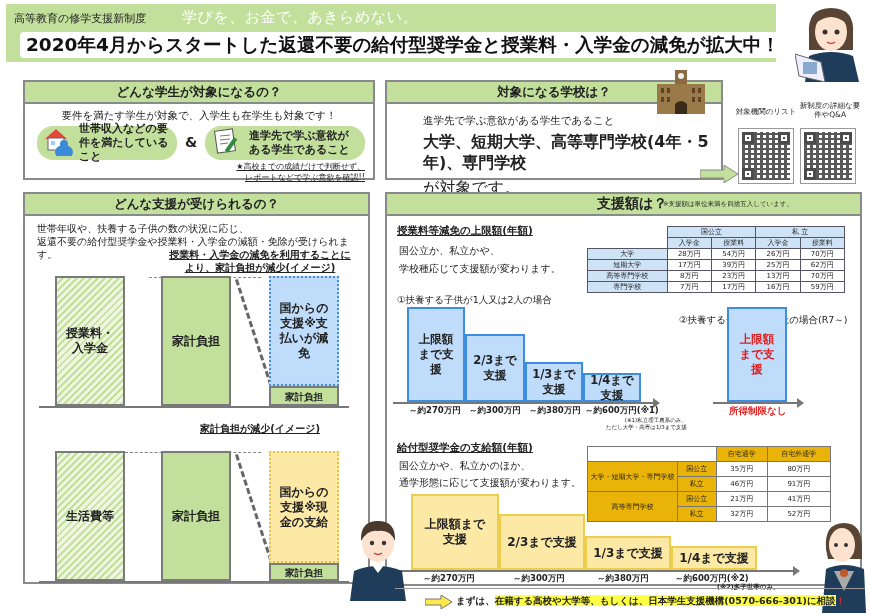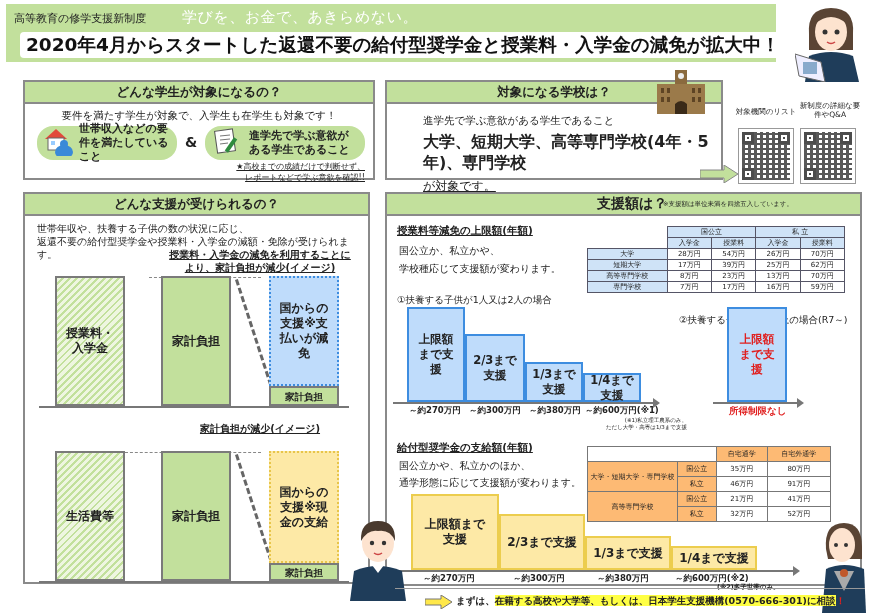--- a/index.html
+++ b/index.html
@@ -27,21 +27,21 @@
 
   .step-b { background: #bfdcfb; border: 2px solid #3d8de0; text-align: center; font-weight: bold; font-size: 11.5px; line-height: 15px; display:flex; align-items:center; justify-content:center; }
   .step-y { background: #fde9a6; border: 2px solid #eccd4e; text-align: center; font-weight: bold; font-size: 12px; line-height: 15px; display:flex; align-items:center; justify-content:center; }
   .axis-label { font-size: 8.5px; font-weight: bold; white-space: nowrap; }
 
   table { border-collapse: collapse; font-size: 7px; }
   table.tb td, table.tb th { border: 1px solid #556; text-align: center; height: 11px; font-weight: normal; }
   table.tb th { background: #cfe3f7; }
   table.tb .rh { background: #cfe3f7; }
   table.ty td, table.ty th { border: 1px solid #777; text-align: center; height: 15px; font-weight: normal; }
-  table.ty th, table.ty .rh { background: #fdba74; }
+  table.ty th, table.ty .rh { background: #eab308; }
 
   .qr { width: 56px; height: 56px; border: 1px solid #999; padding: 3px; background: #fff; }
   .qr-inner { width: 100%; height: 100%; background:
     repeating-linear-gradient(0deg, #222 0 2px, transparent 2px 5px),
     repeating-linear-gradient(90deg, #222 0 3px, #fff 3px 6px);
     opacity: 0.75; position: relative; }
   .finder { position: absolute; width: 12px; height: 12px; border: 3px solid #111; background: #fff; }
   .finder::after { content:""; position:absolute; left:2px; top:2px; width:2px; height:2px; background:#111; }
 
   .person { position: absolute; }
@@ -100,21 +100,21 @@
   <div class="abs muted-note" style="right:8px; top:79px;">
     <div>★高校までの成績だけで判断せず、</div>
     <div>レポートなどで学ぶ意欲を確認!!</div>
   </div>
 </div>
 
 <div class="abs panel" style="left:385px; top:80px; width:338px; height:100px;">
   <div class="panel-head">対象になる学校は？</div>
   <div style="margin-left:36px; margin-top:10px; font-size:10.5px;">進学先で学ぶ意欲がある学生であること</div>
   <div style="margin-left:36px; margin-top:4px; font-size:16px; font-weight:bold;">大学、短期大学、高等専門学校(4年・5年)、専門学校</div>
-  <div style="margin-left:36px; margin-top:4px; font-size:12px;text-decoration:underline;">が対象です。</div>
+  <div style="margin-left:36px; margin-top:4px; font-size:16px;text-decoration:underline;">が対象です。</div>
   <div style="margin-left:4px; margin-top:5px; font-size:10.5px; text-decoration:underline;">★通いたい学校・在学している学校が対象かはこちらからチェック！</div>
 </div>
 
 <div class="abs" style="left:655px; top:70px;">
   <svg width="52" height="44" viewBox="0 0 52 44">
     <rect x="20" y="0" width="12" height="14" fill="#8a6a3e"></rect>
     <circle cx="26" cy="6" r="3" fill="#eee"></circle>
     <rect x="2" y="14" width="48" height="30" fill="#9b7a4a"></rect>
     <g fill="#5e4424">
       <rect x="6" y="18" width="3" height="5"></rect>

